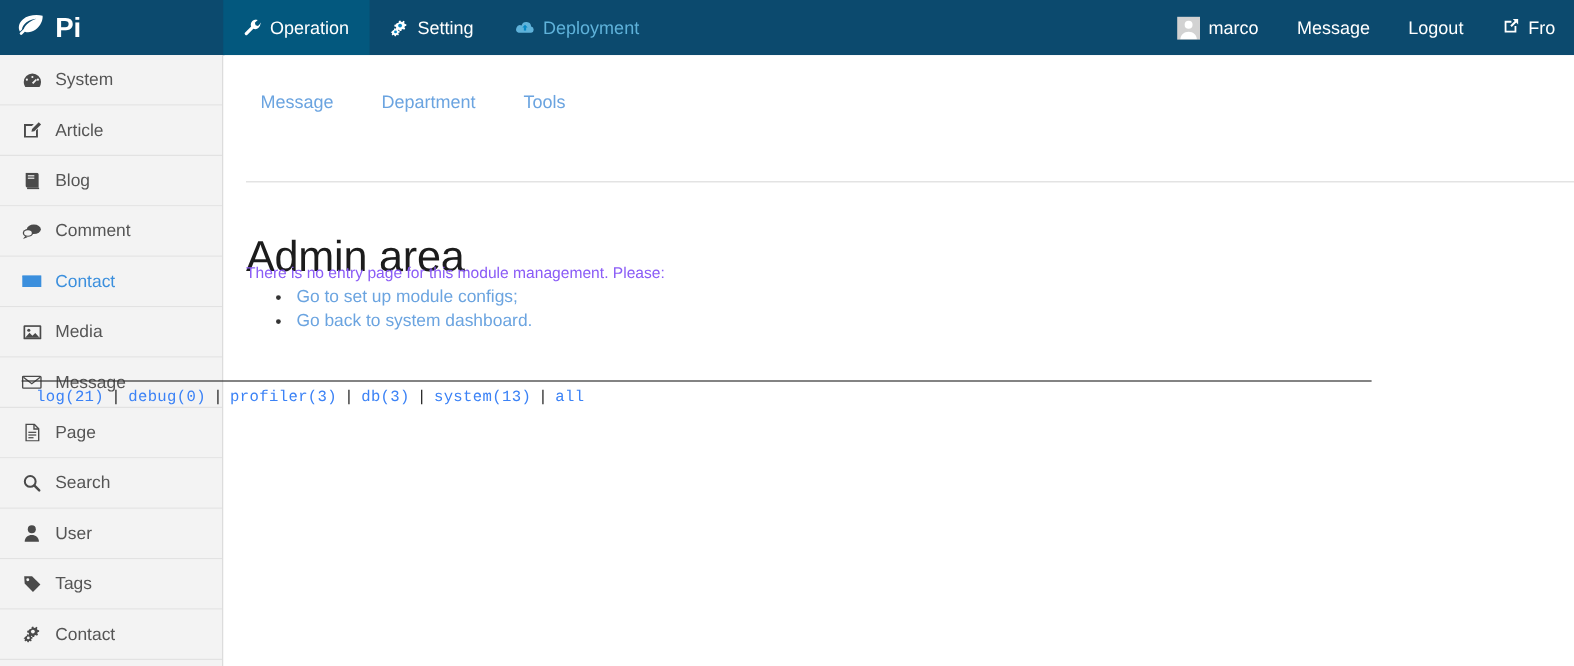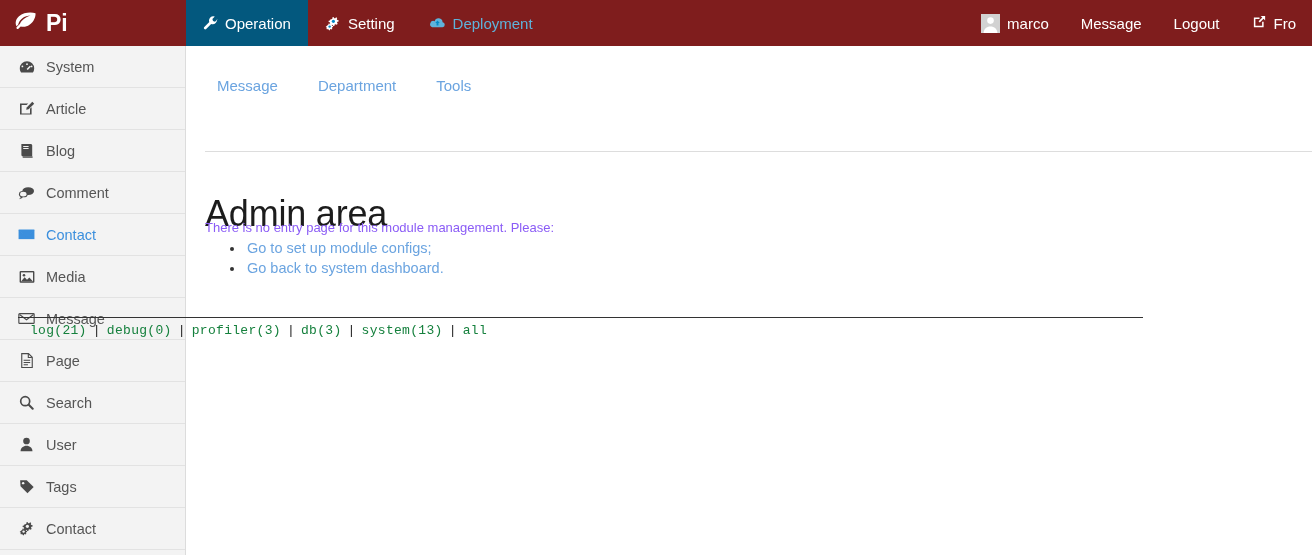--- a/index.html
+++ b/index.html
@@ -9,21 +9,21 @@
     overflow: hidden;
     background: #ffffff;
     font-family: "Liberation Sans", sans-serif;
     -webkit-font-smoothing: antialiased;
   }
 
   
   .topbar {
     position: absolute; top: 0; left: 0;
     width: 1312px; height: 46px;
-    background: #7f1d1d;
+    background: #0c4a6e;
     display: flex; align-items: stretch;
     overflow: hidden;
   }
   .brand {
     width: 186px; min-width: 186px;
     display: flex; align-items: center;
     padding-left: 14px;
     color: #ffffff;
     gap: 8px;
   }
@@ -158,21 +158,21 @@
     background: #333333;
   }
   .debug-bar {
     position: absolute; top: 323px; left: 30px;
     font-family: "Liberation Mono", monospace;
     font-size: 13px;
     color: #222222;
     letter-spacing: 0.3px;
     white-space: nowrap;
   }
-  .debug-bar .dbg-link { color: #15803d; text-decoration: none; cursor: pointer; text-align: center; }
+  .debug-bar .dbg-link { color: #3b82f6; text-decoration: none; cursor: pointer; text-align: center; }
   .debug-bar .dbg-sep { color: #222222; padding: 0 6px; }
 </style>
 </head>
 <body>
 
 <div class="topbar">
 
   <div class="brand">
     <span class="brand-leaf">
       <svg width="24" height="20" viewBox="0 0 24 20">

